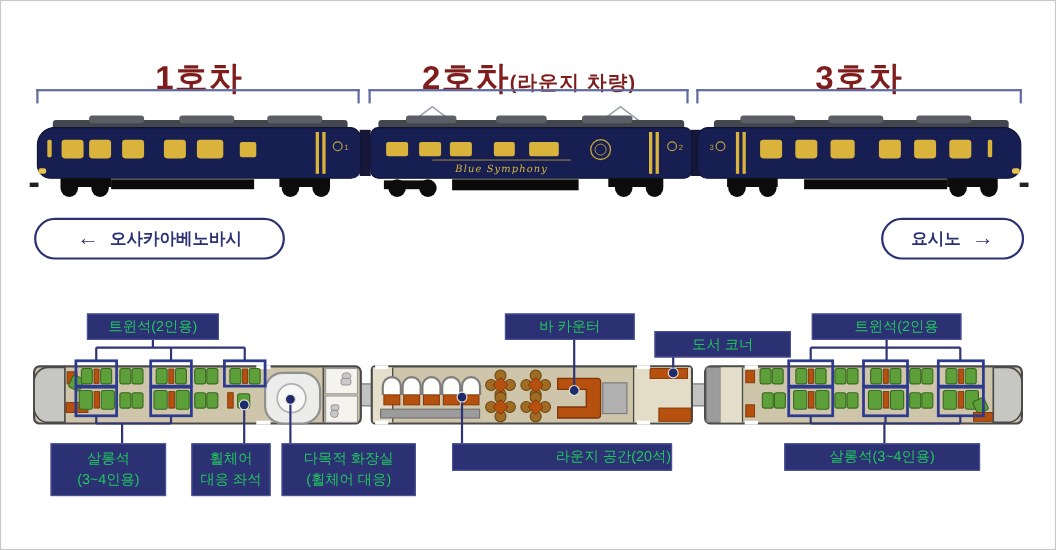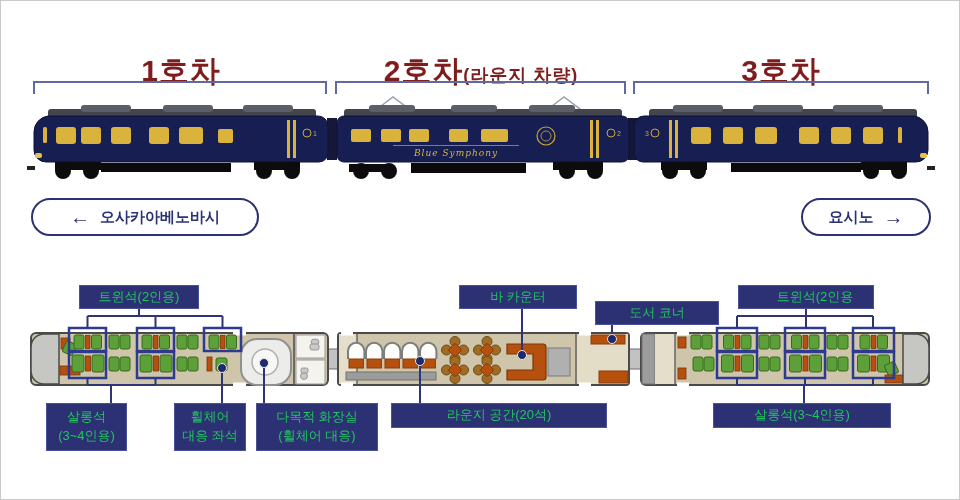--- a/index.html
+++ b/index.html
@@ -36,24 +36,24 @@
 
   
   .plan-svg { position:absolute; left:0; top:270px; }
   .plabel { position:absolute; background:#2b3173; border:1px solid #4a529a;
             color:#22c55e; display:flex; flex-direction:column; align-items:center;
             justify-content:center; text-align:center; font-size:13px; line-height:1.45; }
   .lbl-twin-left   { left:78px;  top:284px; width:120px; height:24px; }
   .lbl-bar         { left:458px; top:284px; width:118px; height:24px; }
   .lbl-books       { left:594px; top:284px; width:124px; height:24px;margin-top:16px; }
   .lbl-twin-right  { left:737px; top:284px; width:136px; height:24px;padding-left:18px; }
-  .lbl-salon-left  { left:45px;  top:402px; width:81px; height:48px; }
+  .lbl-salon-left  { left:45px;  top:402px; width:105px; height:48px; }
   .lbl-wheelchair  { left:173px; top:402px; width:72px;  height:48px; }
   .lbl-toilet      { left:255px; top:402px; width:122px; height:48px; }
-  .lbl-lounge      { left:390px; top:402px; width:216px; height:25px; }
+  .lbl-lounge      { left:410px; top:402px; width:200px; height:25px;align-items:flex-end; }
   .lbl-salon-right { left:712px; top:402px; width:178px; height:25px; }
 </style>
 </head>
 <body>
 
 <div class="stage">
 
   <div class="ctitle t1">
     <span>1호차</span>
   </div>

